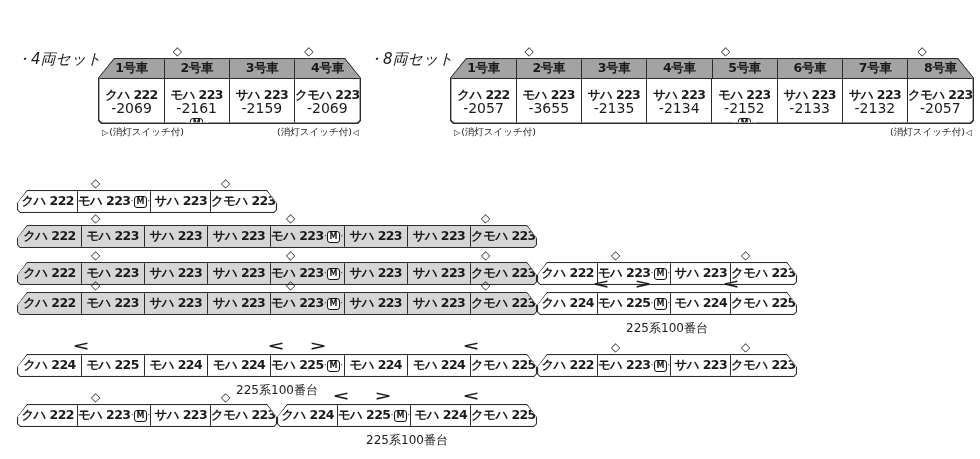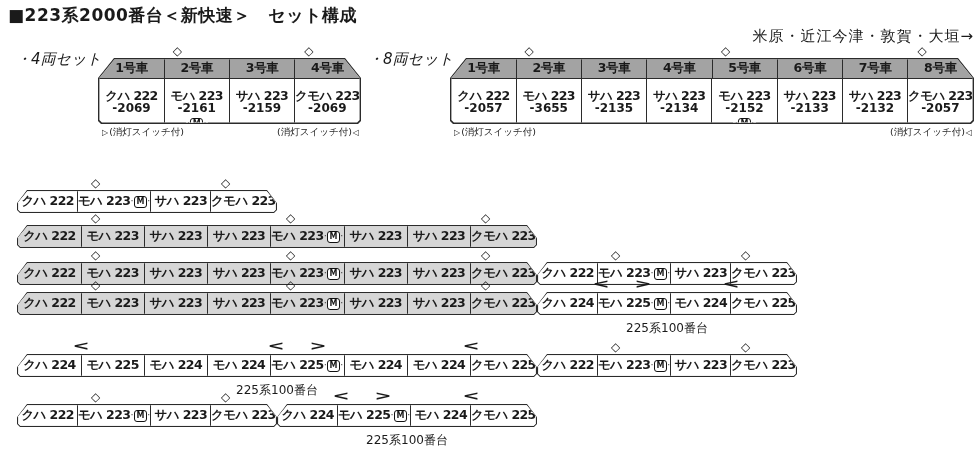--- a/index.html
+++ b/index.html
@@ -15,21 +15,21 @@
   .tbox-in{position:absolute;inset:1.4px;background:#fff;display:flex;flex-direction:column;
         clip-path:polygon(15px 0,calc(100% - 15px) 0,100% 18.6px,100% calc(100% - 2.5px),calc(100% - 2.5px) 100%,2.5px 100%,0 calc(100% - 2.5px),0 18.6px);}
   .thead{display:flex;height:19px;background:#a3a3a3;border-bottom:1.4px solid #2b2b2b;}
   .tbody{display:flex;flex:1;}
   .th{flex:1;display:flex;align-items:center;justify-content:center;
       font-size:12.5px;font-weight:600;letter-spacing:-0.3px;white-space:nowrap;}
   .td{flex:1;position:relative;display:flex;flex-direction:column;align-items:center;justify-content:center;
       line-height:1.05;padding-top:1px;}
   .sep{border-left:1.2px solid #2b2b2b;}
   .nm{font-size:12.5px;font-weight:600;letter-spacing:-0.6px;white-space:nowrap;}
-  .num{font-size:12px;font-weight:700;letter-spacing:0;white-space:nowrap;}
+  .num{font-size:14px;font-weight:400;letter-spacing:0;white-space:nowrap;}
   
   .mb{display:inline-flex;align-items:center;line-height:1;}
   .mtick{font-size:8px;line-height:1;margin:0 0.5px;}
   .mcore{display:inline-flex;align-items:center;justify-content:center;width:11px;height:10px;
          border:1.2px solid #111;border-radius:3px;font-size:8px;font-weight:bold;background:#fff;}
   .mabs{position:absolute;left:50%;transform:translateX(-50%);bottom:-7px;background:#fff;padding:0 1px;}
   
   .pd{position:absolute;font-size:12px;line-height:1;font-weight:400;color:#1a1a1a;}
   .pa{position:absolute;font-size:12px;line-height:1;font-weight:600;transform:scaleX(1.7);color:#1a1a1a;}
   
@@ -43,22 +43,20 @@
   .fcell{flex:1;display:flex;align-items:center;justify-content:center;white-space:nowrap;}
   .fcell.gray{background:#d6d6d6;}
   .fcell.white{background:#ffffff;}
   .fnm{font-size:12.5px;font-weight:600;letter-spacing:-0.6px;}
   .fcap{position:absolute;text-align:center;font-size:12px;font-weight:500;white-space:nowrap;}
 </style>
 </head>
 <body>
 
 <div id="page">
-  <div class="abs sec-title" style="left:8px;top:4px;">■223系2000番台＜新快速＞　セット構成</div>
-  <div class="abs dir" style="right:6px;top:27px;">米原・近江今津・敦賀・大垣→</div>
 
 <div class="abs set-label" style="left: 16px; top: 50px;">・4両セット</div>
     <div class="tbox" style="left: 98px; top: 58px; width: 263px; height: 66px;">
       <div class="tbox-in">
         <div class="thead">
           <div class="th">1号車</div>
           <div class="th sep">2号車</div>
           <div class="th sep">3号車</div>
           <div class="th sep">4号車</div>
         </div>

